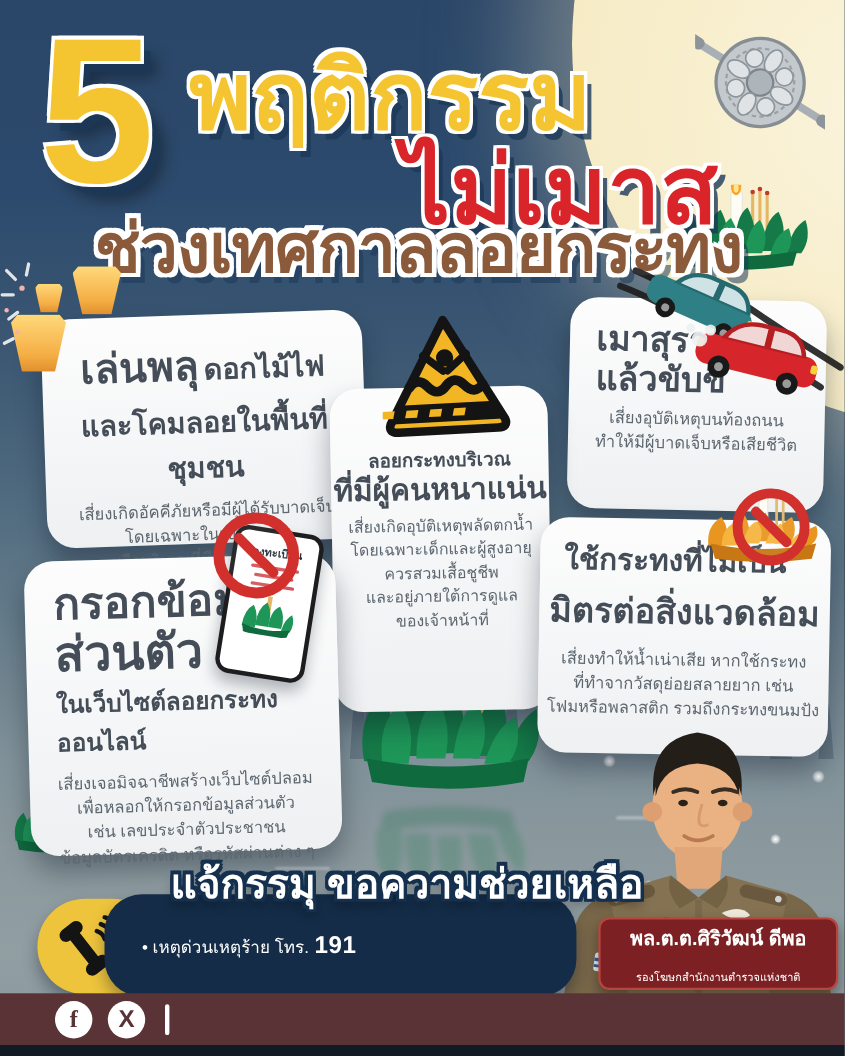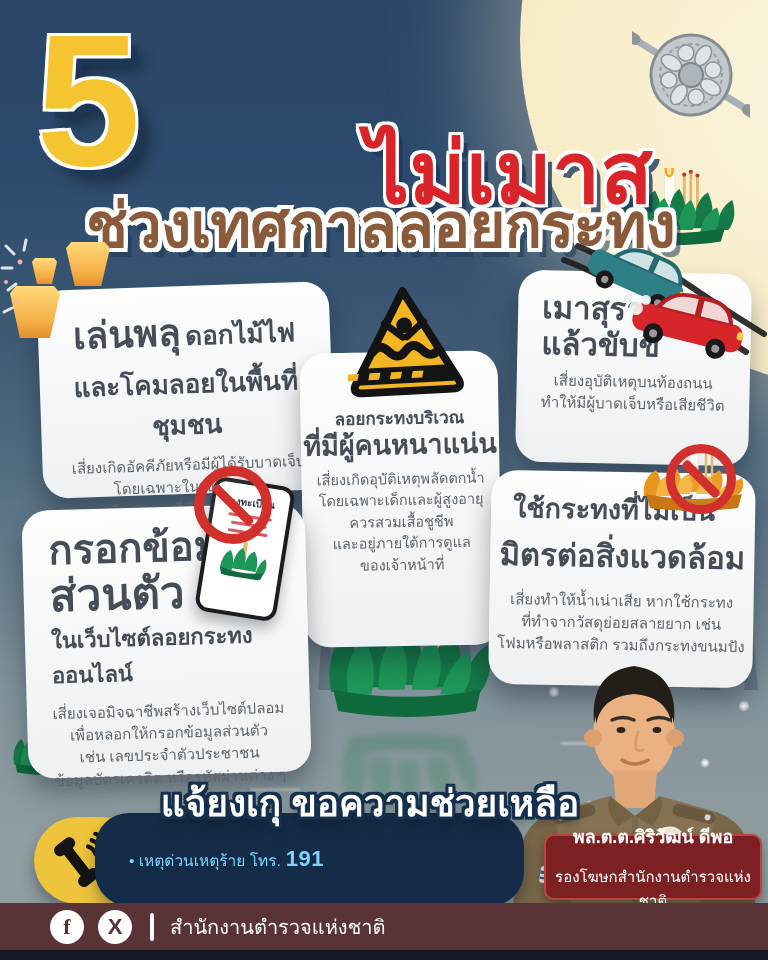--- a/index.html
+++ b/index.html
@@ -26,27 +26,27 @@
   
   .ban{position:absolute;border-radius:50%;border:9px solid #d1302c;box-sizing:border-box;z-index:14;background:rgba(255,255,255,.06);}
   .ban::after{content:'';position:absolute;left:50%;top:50%;width:92%;height:9px;background:#d1302c;border-radius:4px;transform:translate(-50%,-50%) rotate(45deg);}
   
   .em-head{left:70px;top:773px;width:600px;text-align:center;font-size:37px;font-weight:800;color:#fff;z-index:35;
     text-shadow:-3px -3px 0 #14304e,3px -3px 0 #14304e,-3px 3px 0 #14304e,3px 3px 0 #14304e,0 -3px 0 #14304e,0 3px 0 #14304e,-3px 0 0 #14304e,3px 0 0 #14304e,0 7px 10px rgba(0,0,0,.4);}
   .em-pill{left:34px;top:817px;width:112px;height:87px;border-radius:44px;background:#eec43d;z-index:24;
     box-shadow:0 8px 14px rgba(8,18,34,.35);display:flex;align-items:center;}
   .em-box{left:95px;top:813px;width:429px;height:93px;border-radius:34px;background:#142c47;z-index:25;
     box-shadow:0 8px 14px rgba(8,18,34,.35);display:grid;grid-template-columns:1.12fr 1fr;align-content:center;row-gap:6px;padding:0 14px 0 34px;box-sizing:border-box;}
-  .em-item{color:#7dd3fc;font-size:15.5px;white-space:nowrap;}
+  .em-item{color:#ffffff;font-size:15.5px;white-space:nowrap;}
   .em-item b{font-size:22px;margin-left:5px;letter-spacing:.5px;}
   
   .plate{left:544px;top:834px;width:214px;height:62px;background:#7d2023;border:2px solid #b8463f;border-radius:10px;
     z-index:30;color:#fff;text-align:center;display:flex;flex-direction:column;justify-content:center;gap:14px;box-shadow:0 6px 12px rgba(0,0,0,.35);}
   .plate .n1{font-size:18px;font-weight:800;}
-  .plate .n2{font-size:15px;}
+  .plate .n2{font-size:10px;}
   .footer{left:0;top:903px;width:768px;height:47px;background:#5a3336;z-index:40;display:flex;align-items:center;color:#fff;}
   .soc{width:34px;height:34px;border-radius:50%;background:#fff;color:#5a3336;display:flex;align-items:center;justify-content:center;
     font-weight:900;font-size:22px;margin-left:14px;}
   .soc:first-child{margin-left:50px;}
   .divider{width:4px;height:28px;background:#fff;margin:0 16px 0 18px;border-radius:2px;}
   .footline{font-size:20px;}
   .strip{left:0;top:950px;width:768px;height:10px;background:#121a26;z-index:40;}
   .lan{position:absolute;z-index:12;clip-path:polygon(12% 0,88% 0,100% 14%,80% 100%,20% 100%,0 14%);
     background:linear-gradient(180deg,#ffd97a 0%,#f5ae45 70%,#e0902d 100%);box-shadow:0 0 18px rgba(255,205,100,.55);}
   .sparkle{position:absolute;border-radius:50%;background:radial-gradient(circle,#ffffff 0%,rgba(255,255,255,.55) 40%,rgba(255,255,255,0) 70%);z-index:3;}
@@ -78,20 +78,21 @@
           <ellipse cx="82" cy="59" rx="11" ry="7"></ellipse>
         <ellipse cx="43" cy="43" rx="8" ry="8"></ellipse>
           <ellipse cx="75" cy="43" rx="8" ry="8"></ellipse>
         <ellipse cx="43" cy="75" rx="8" ry="8"></ellipse>
           <ellipse cx="75" cy="75" rx="8" ry="8"></ellipse>
       </g>
     </g>
   </svg>
 
   <div class="abs big5">5</div>
+  <div class="abs t-yellow" style="left:172px;top:18px;font-size:86px;">พฤติกรรม</div>
   <div class="abs t-red" style="left:366px;top:104px;font-size:86px;">ไม่เมาส</div>
   <div class="abs banner">ช่วงเทศกาลลอยกระทง</div>
 
   <svg class="abs" style="left:596px;top:168px;width:152px;height:80px;z-index:5;" viewBox="0 0 160 85">
     <g>
       <rect x="72" y="6" width="11" height="40" rx="3" fill="#fdfdf6" stroke="#e7e4d6"></rect>
       <ellipse cx="77" cy="2" rx="5" ry="8" fill="#f7a62c"></ellipse>
         <ellipse cx="77" cy="3" rx="2.4" ry="4.5" fill="#ffe38a"></ellipse>
       <line x1="93" y1="8" x2="93" y2="50" stroke="#e3b765" stroke-width="3"></line>
         <circle cx="93" cy="7" r="2.2" fill="#c0392b"></circle>
@@ -409,21 +410,21 @@
         <rect x="42" y="247" width="38" height="2.4" fill="#2a5f9e"></rect>
       </g>
     <path d="M96 206 q14 -6 22 2" stroke="#5d4e36" stroke-width="2.5" fill="none"></path>
   </svg>
 
   <div class="plate abs">
     <div class="n1">พล.ต.ต.ศิริวัฒน์ ดีพอ</div>
     <div class="n2">รองโฆษกสำนักงานตำรวจแห่งชาติ</div>
   </div>
 
-  <div class="abs em-head">แจ้ยงเกุ ขอความช่วยเหลือ</div>
+  <div class="abs em-head">แจ้กรรมุ ขอความช่วยเหลือ</div>
   <div class="abs em-pill">
     <svg style="width:58px;height:58px;margin-left:16px;" viewBox="0 0 64 64">
       <g transform="rotate(-38 30 34)" fill="#141414">
         <rect x="24" y="10" width="12" height="46" rx="6"></rect>
         <rect x="17" y="5" width="26" height="13" rx="6.5"></rect>
         <rect x="17" y="48" width="26" height="13" rx="6.5"></rect>
       </g>
       <g stroke="#141414" stroke-width="4.6" fill="none" stroke-linecap="round">
         <path d="M42 16 a12 12 0 0 1 8 8"></path>
         <path d="M46 9 a19 19 0 0 1 12 12"></path>
@@ -434,17 +435,16 @@
   <div class="abs em-box">
     <div class="em-item">
       <span>• เหตุด่วนเหตุร้าย โทร.</span><b>191</b>
     </div>
   </div>
 
   <div class="abs footer">
     <div class="soc" style="font-family:'Liberation Serif','DejaVu Serif',serif;">f</div>
     <div class="soc">X</div>
     <div class="divider"></div>
-    <div class="footline">สำนักงานตำรวจแห่งชาติ</div>
   </div>
   <div class="abs strip"></div>
 
 </div>
 
 </body></html>

